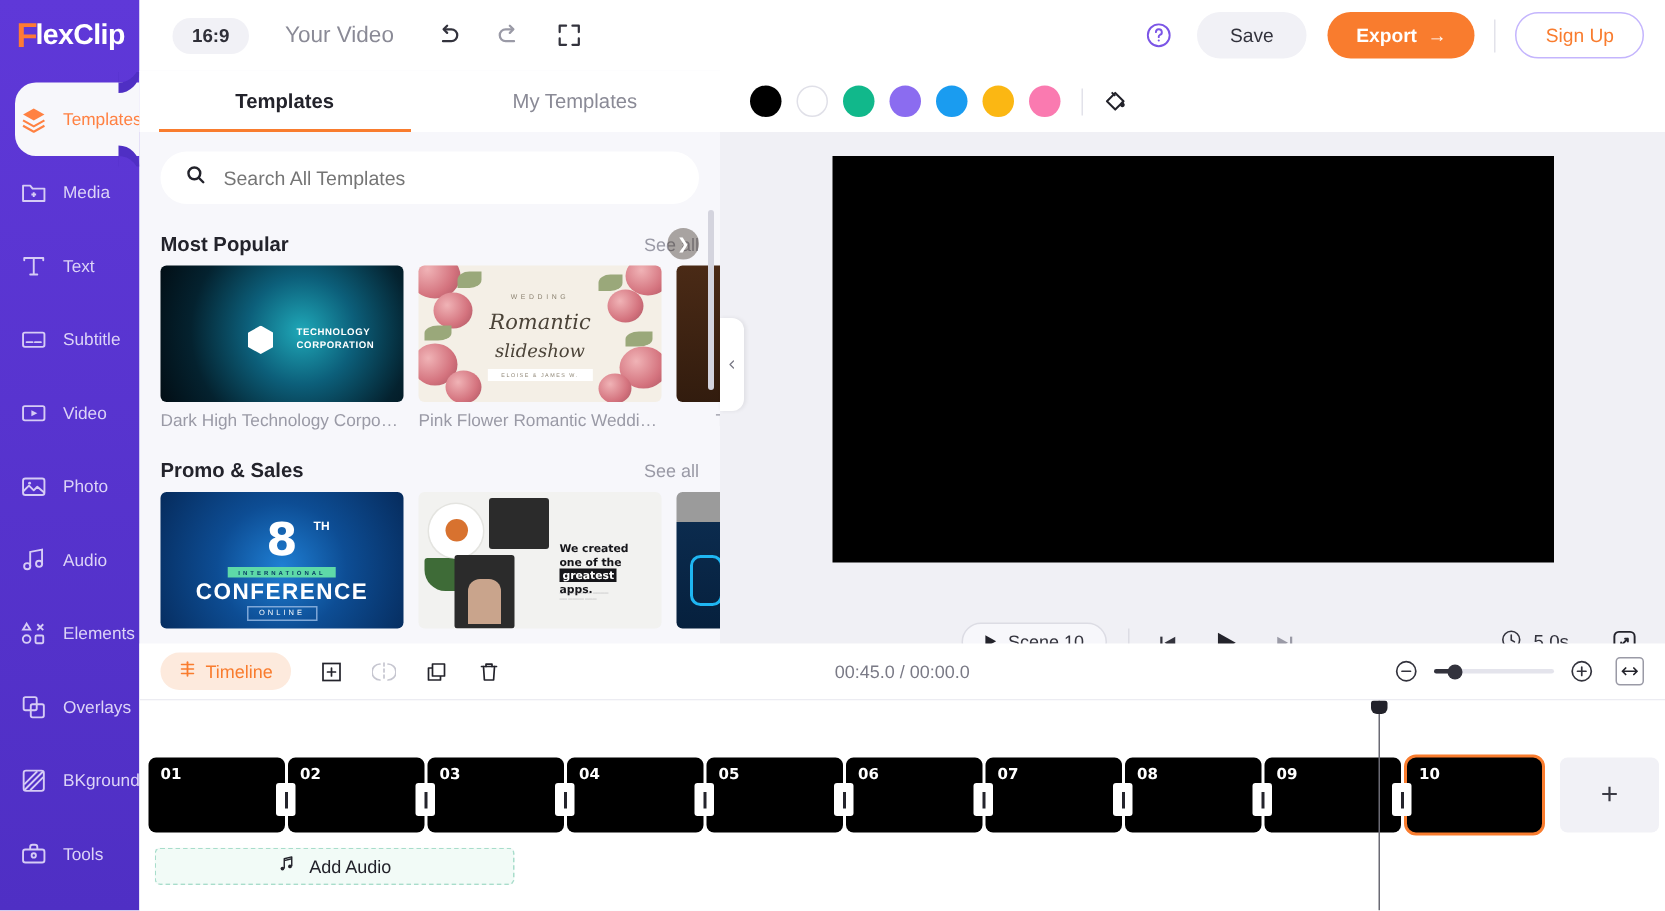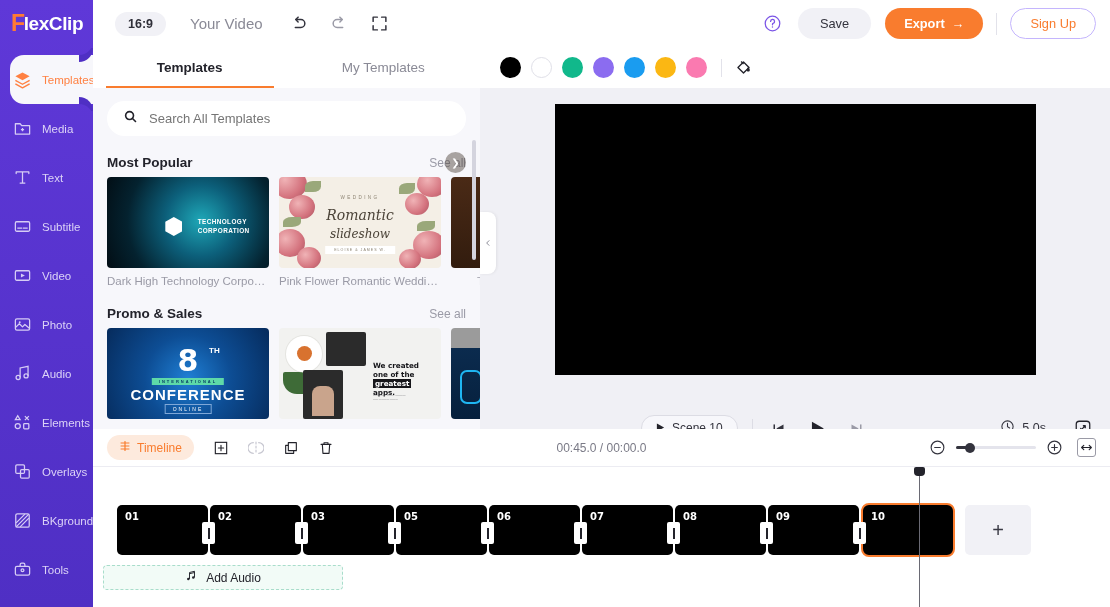--- a/index.html
+++ b/index.html
@@ -227,21 +227,21 @@
                   border-radius: 50%; background: #33333d; }
   .fit-btn { margin-left: 14px; border: 1px solid #9a9aa6; border-radius: 3px;
              width: 19px; height: 19px; display: flex; align-items: center;
              justify-content: center; cursor: pointer; }
 
   
   .timeline {
     position: absolute; left: 93px; top: 467px; right: 0; bottom: 0;
     background: #fff; overflow: hidden;
   }
-  .clips { position: absolute; left: 24px; top: 38px; display: flex; justify-content: flex-end; }
+  .clips { position: absolute; left: 6px; top: 38px; display: flex; justify-content: flex-end; }
   .clip {
     position: relative; width: 91px; height: 50px; background: #000;
     border-radius: 5px; margin-right: 2px; cursor: pointer;
   }
   .clip .num {
     position: absolute; left: 8px; top: 6px; color: #fff;
     font-size: 10px; font-weight: bold; font-family: "DejaVu Sans", sans-serif;
   }
   .clip.selected {
     border: 2px solid #f97c2e; border-radius: 8px; background: #000;
@@ -692,20 +692,26 @@
             <i></i>
           </span>
       </div>
       <div class="clip">
         <span class="num">03</span>
         <span class="handle">
             <i></i>
           </span>
       </div>
       <div class="clip">
+        <span class="num">04</span>
+        <span class="handle">
+            <i></i>
+          </span>
+      </div>
+      <div class="clip">
         <span class="num">05</span>
         <span class="handle">
             <i></i>
           </span>
       </div>
       <div class="clip">
         <span class="num">06</span>
         <span class="handle">
             <i></i>
           </span>

